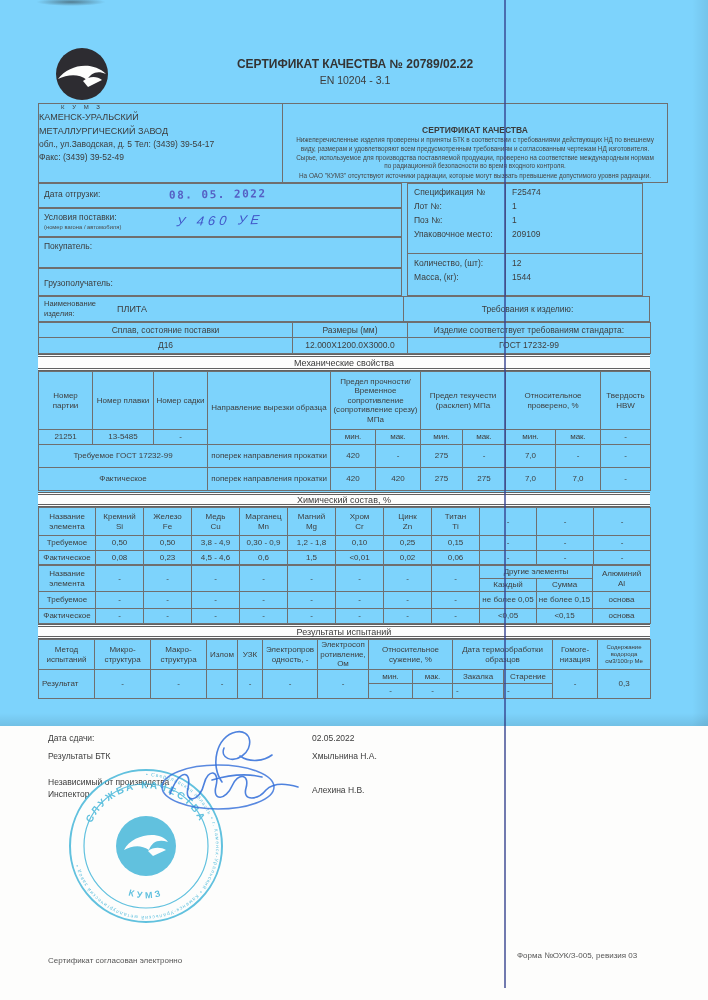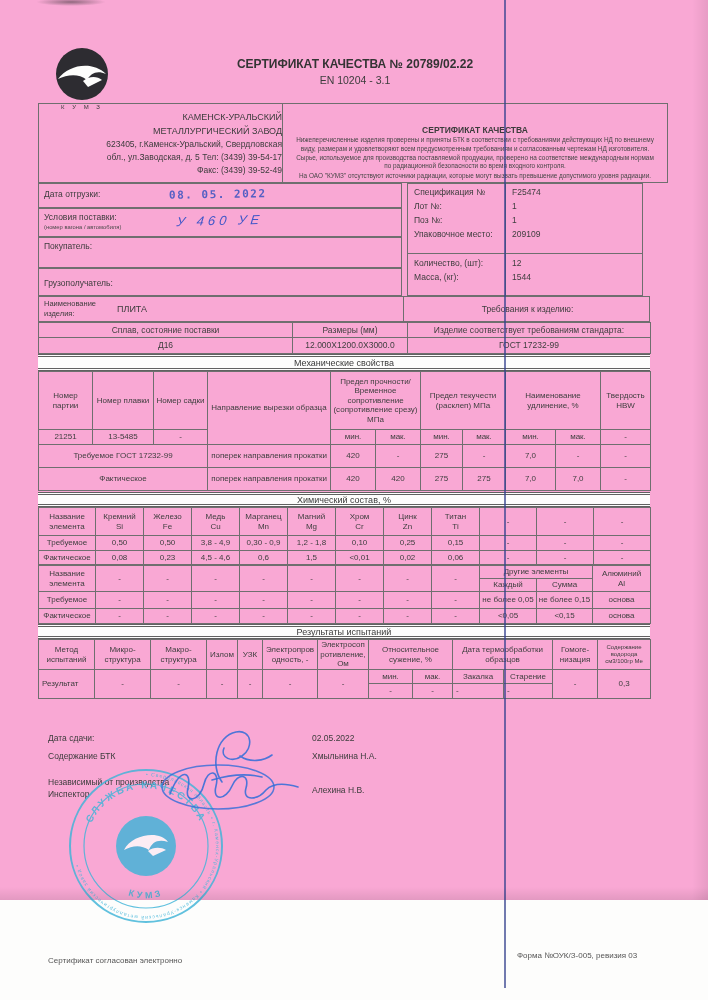--- a/index.html
+++ b/index.html
@@ -1,38 +1,38 @@
 <!DOCTYPE html>
 <html><head>
 <meta charset="utf-8">
 <style>
   html,body{margin:0;padding:0;width:708px;height:1000px;background:#fdfdfc;overflow:hidden;
             font-family:"Liberation Sans",sans-serif;}
-  #page{position:absolute;width:708px;height:900px;background:#f9a8d4;color:#3c3c3c;}
+  #page{position:absolute;width:708px;height:726px;background:#7dd3fc;color:#3c3c3c;}
   .abs{position:absolute;}
   .doc{border-collapse:collapse;table-layout:fixed;}
   .doc th,.doc td{border:1px solid #6f6f6f;font-weight:normal;font-size:8px;color:#3e3e3e;
                   text-align:center;vertical-align:middle;padding:0 1px;line-height:1.18;overflow:hidden;}
   .vt{vertical-align:top;padding-top:2px;}
   .f7{font-size:7px;}
   .f75{font-size:7.5px;}
   .f65{font-size:6.5px;margin-top:29px;}
   .lab6{font-size:6px;text-align:left;vertical-align:top;padding:1px 2px;}
   .lableft{text-align:left;padding-left:4px;}
   .bar{border-top:3px double #616161;border-bottom:3px double #616161;display:flex;align-items:center;
        justify-content:center;font-size:9px;color:#3b3b3b;box-sizing:border-box;background:#fdfdfc;}
   .fieldbox{position:absolute;left:38px;width:364px;border:1px solid #6f6f6f;box-sizing:border-box;}
   .lbl{font-size:8.5px;color:#3c3c3c;}
   .sub6{font-size:5.8px;color:#4a4a4a;}
   .hand{font-style:italic;font-size:13px;letter-spacing:4px;color:#4157c9;
         transform:skewX(-8deg) rotate(-1.5deg);}
   .stampdate{font-family:"DejaVu Sans Mono",monospace;font-size:11px;font-weight:bold;
              letter-spacing:1.5px;color:#5560c4;transform:rotate(-1deg);}
   .scanline{position:absolute;left:504px;top:0;width:1.5px;height:988px;background:#35418f;opacity:.7;z-index:40;}
-  .company-cell{width:244px;border-right:1px solid #6f6f6f;text-align:right;font-size:9px;
+  .company-cell{width:244px;border-right:1px solid #6f6f6f;text-align:left;font-size:9px;
                 line-height:1.5;padding-top:7px;box-sizing:border-box;}
   .st-cell{flex:1;text-align:center;padding:2px 10px 0 10px;}
   .st-head{font-size:8.5px;font-weight:bold;margin-top:19px;}
   .st-body{font-size:6.4px;line-height:1.38;margin-top:1px;color:#474747;}
   .spec-lbl{position:absolute;font-size:8.5px;left:6px;color:#3c3c3c;}
   .spec-val{position:absolute;font-size:8.5px;left:104px;color:#3e3e3e;}
   .edge-r{position:absolute;right:0;top:0;width:16px;height:100%;
           background:linear-gradient(to right,rgba(0,0,0,0),rgba(0,0,0,0.07));z-index:50;}
   .edge-b{position:absolute;left:0;bottom:0;width:100%;height:13px;
           background:linear-gradient(to bottom,rgba(0,0,0,0),rgba(0,0,0,0.09));z-index:50;}
@@ -58,21 +58,20 @@
 
   <div class="abs" style="left:120px;top:57px;width:470px;text-align:center">
     <div style="font-size:12px;font-weight:bold;color:#343434">СЕРТИФИКАТ КАЧЕСТВА № 20789/02.22</div>
     <div style="font-size:10.5px;margin-top:3px;color:#3c3c3c">EN 10204 - 3.1</div>
   </div>
 
   <div class="abs" style="left:38px;top:103px;width:630px;height:80px;border:1px solid #6f6f6f;display:flex;box-sizing:border-box">
     <div class="company-cell">
       <div>КАМЕНСК-УРАЛЬСКИЙ</div>
       <div>МЕТАЛЛУРГИЧЕСКИЙ ЗАВОД</div>
-      <div style="font-size:8.5px">623405, г.Каменск-Уральский, Свердловская</div>
       <div style="font-size:8.5px">обл., ул.Заводская, д. 5 Тел: (3439) 39-54-17</div>
       <div style="font-size:8.5px">Факс: (3439) 39-52-49</div>
     </div>
     <div class="st-cell">
       <div class="st-head">СЕРТИФИКАТ КАЧЕСТВА</div>
       <div class="st-body">Нижеперечисленные изделия проверены и приняты БТК в соответствии с требованиями действующих НД по внешнему виду, размерам и удовлетворяют всем предусмотренным требованиям и согласованным чертежам НД изготовителя. Сырье, используемое для производства поставляемой продукции, проверено на соответствие международным нормам по радиационной безопасности во время входного контроля.</div>
       <div class="st-body">На ОАО "КУМЗ" отсутствуют источники радиации, которые могут вызвать превышение допустимого уровня радиации.</div>
     </div>
   </div>
 
@@ -155,21 +154,21 @@
         <col style="width:50px">
     </colgroup>
     <tbody>
         <tr style="height:58px">
       <th class="vt">Номер партии</th>
       <th class="vt">Номер плавки</th>
       <th class="vt">Номер садки</th>
       <th class="vt" rowspan="2">Направление вырезки образца</th>
       <th class="vt f7" colspan="2">Предел прочности/ Временное сопротивление (сопротивление срезу) МПа</th>
       <th class="vt f7" colspan="2">Предел текучести (расклеп) МПа</th>
-      <th class="vt f75" colspan="2">Наименование удлинение, %</th>
+      <th class="vt f75" colspan="2">Относительное проверено, %</th>
       <th class="vt f75">Твердость HBW</th>
     </tr>
     <tr style="height:15px">
       <td>21251</td>
       <td>13-5485</td>
       <td>-</td>
       <td>мин.</td>
       <td>мак.</td>
       <td>мин.</td>
       <td>мак.</td>
@@ -410,21 +409,21 @@
       <td>-</td>
       <td style="text-align:left;padding-left:3px">-</td>
       <td style="text-align:left;padding-left:3px">-</td>
     </tr>
   </tbody>
     </table>
 
 
   <span class="abs lbl" style="left:48px;top:733px">Дата сдачи:</span>
   <span class="abs lbl" style="left:312px;top:733px">02.05.2022</span>
-  <span class="abs lbl" style="left:48px;top:751px">Содержание БТК</span>
+  <span class="abs lbl" style="left:48px;top:751px">Результаты БТК</span>
   <span class="abs lbl" style="left:312px;top:751px">Хмыльнина Н.А.</span>
   <span class="abs lbl" style="left:48px;top:777px">Независимый от производства</span>
   <span class="abs lbl" style="left:48px;top:789px">Инспектор</span>
   <span class="abs lbl" style="left:312px;top:785px">Алехина Н.В.</span>
 
   <svg class="abs" style="left:192px;top:722px;width:110px;height:66px;z-index:31" viewBox="0 0 110 66">
     <path d="M 30,60 C 18,44 24,14 44,10 C 60,7 62,26 50,34 C 40,41 28,36 32,26 M 48,34 C 58,41 72,39 80,33 M 20,58 C 40,52 58,52 70,55" fill="none" stroke-width="1.6" stroke-linecap="round" opacity="0.85" stroke="#2f6cd8"></path>
   </svg>
   <svg class="abs" style="left:156px;top:756px;width:152px;height:60px;z-index:31" viewBox="0 0 152 60">
     <ellipse cx="62" cy="31" rx="56" ry="22" fill="none" stroke-width="1.5" opacity="0.8" stroke="#2f6cd8"></ellipse>

